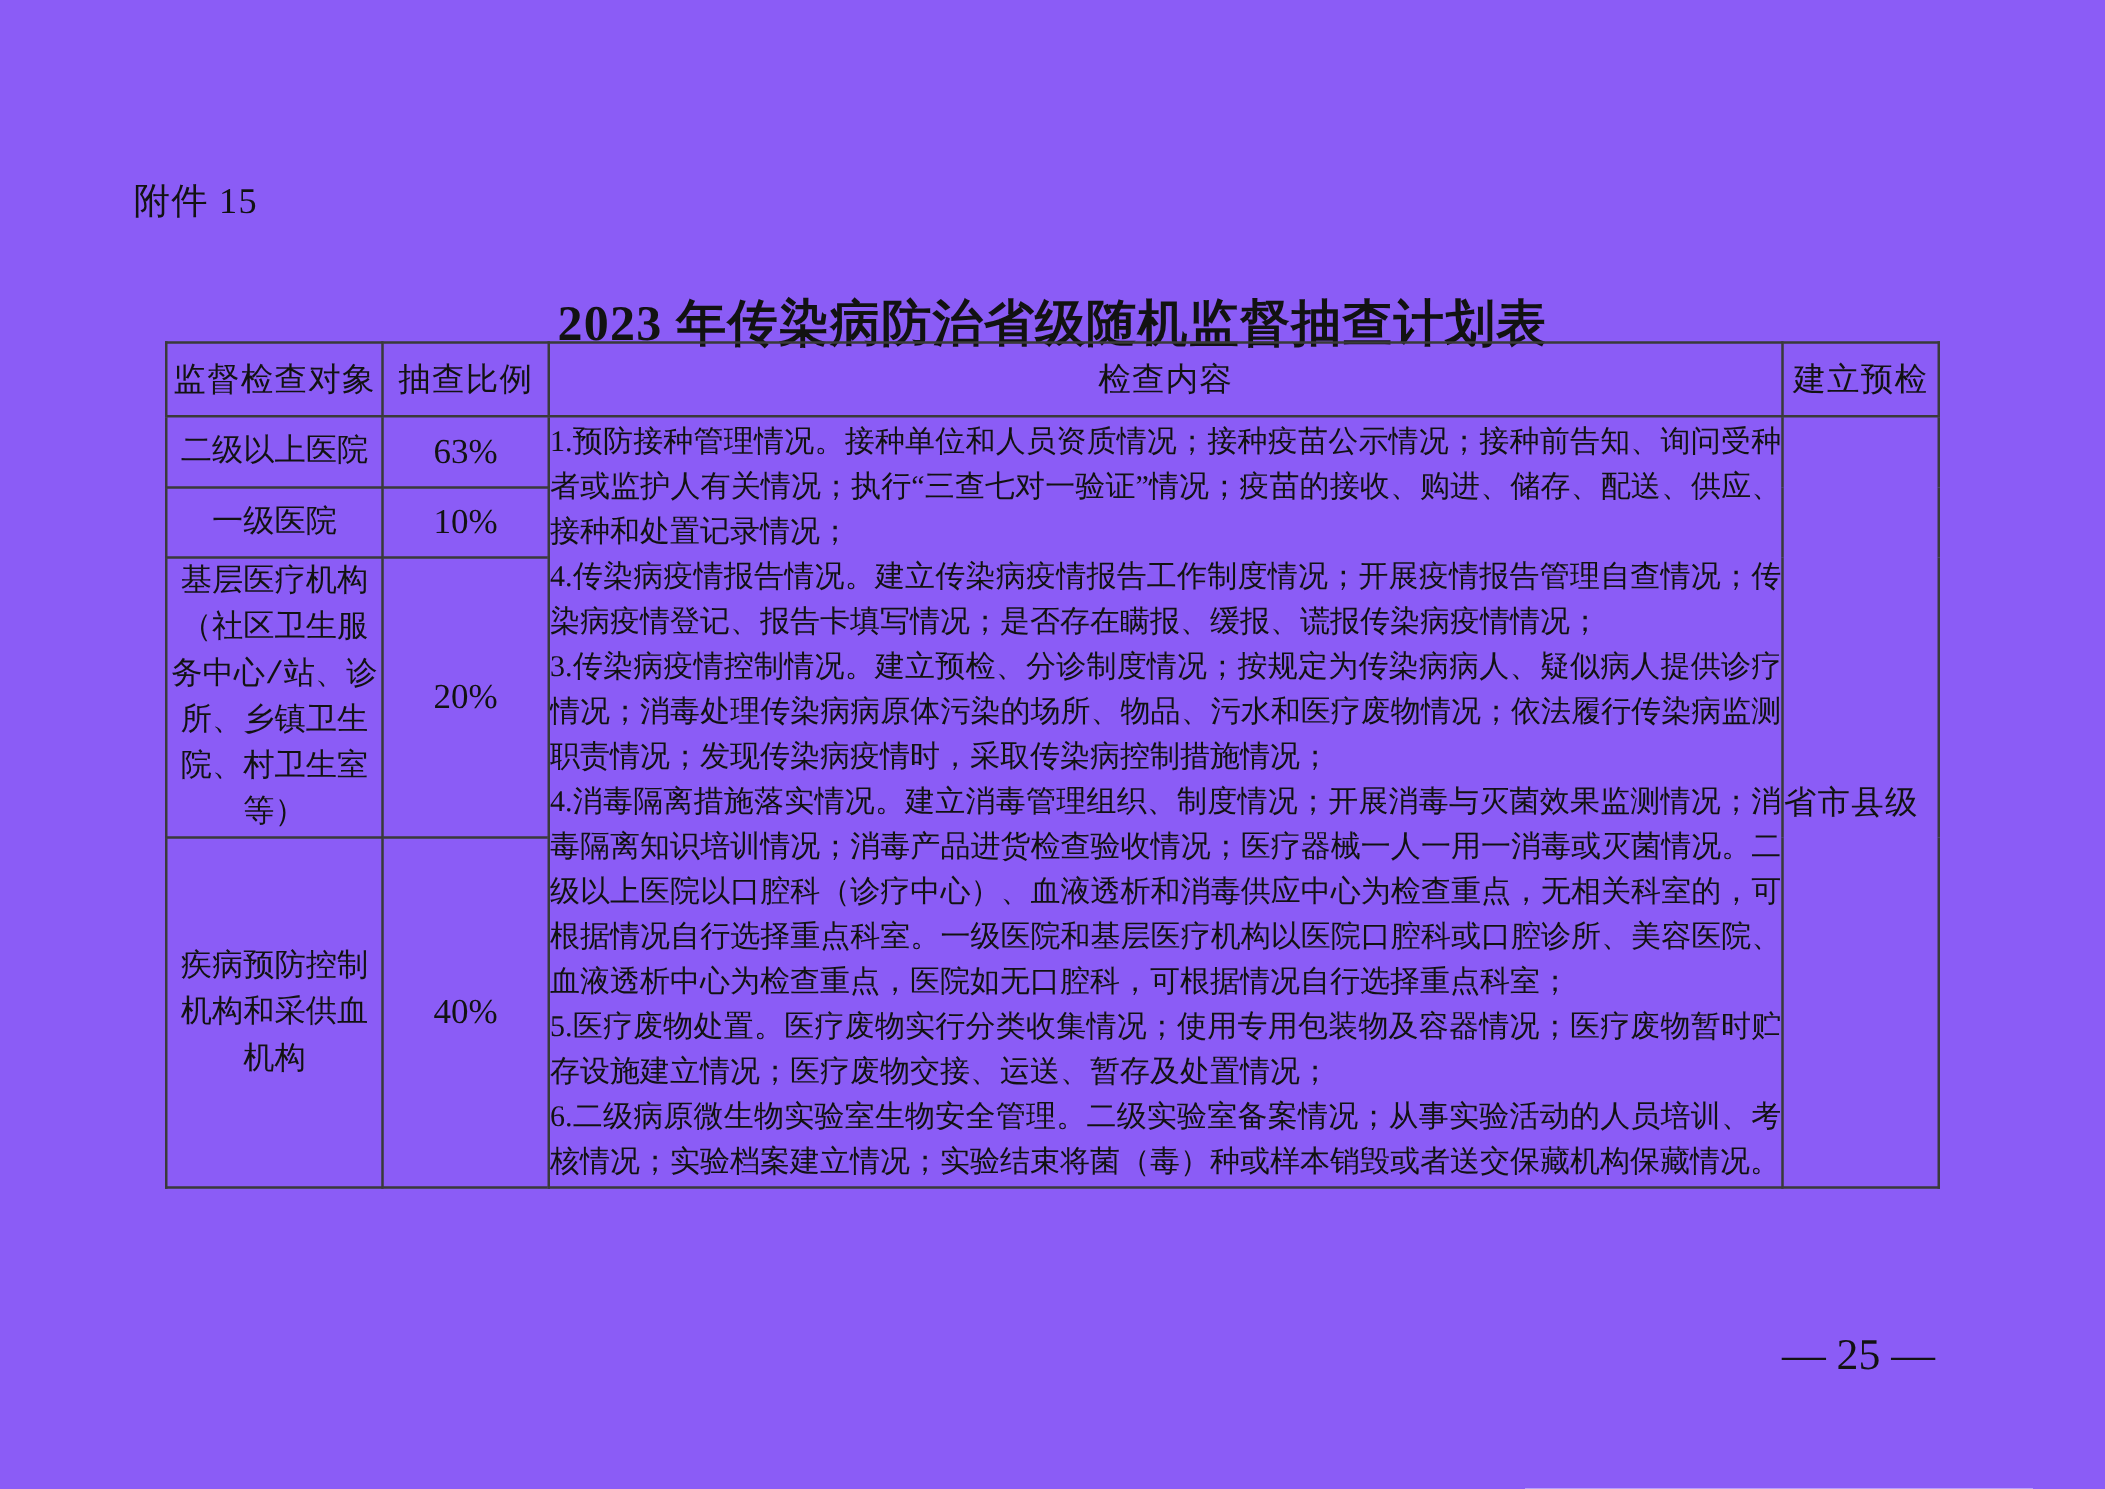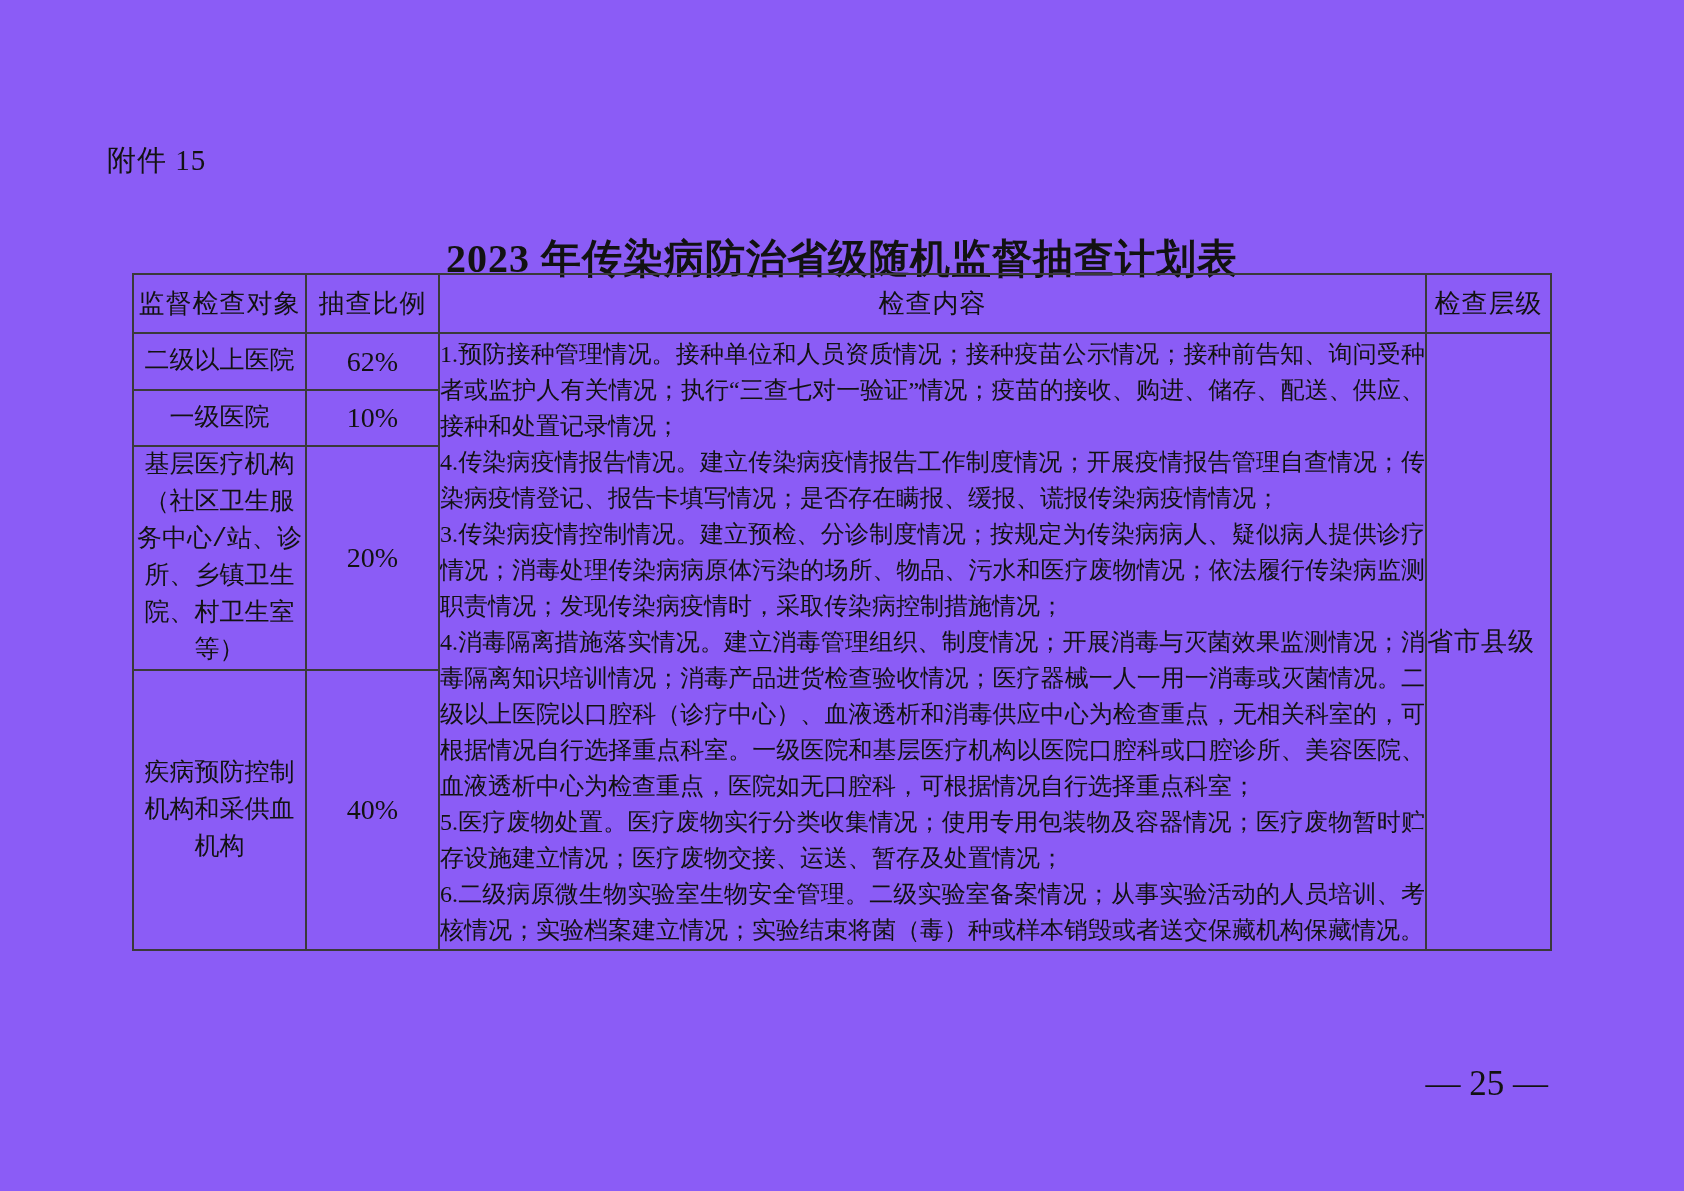--- a/index.html
+++ b/index.html
@@ -118,26 +118,26 @@
         <col style="width:173px">
         <col style="width:133px">
         <col style="width:987px">
         <col style="width:125px">
       </colgroup>
       <tbody>
         <tr class="r-head">
           <th class="th-cell">监督检查对象</th>
           <th class="th-cell">抽查比例</th>
           <th class="th-cell">检查内容</th>
-          <th class="th-cell">检查层级</th>
+          <th class="th-cell">建立预检</th>
         </tr>
 
         <tr class="r1">
           <td class="target-cell">二级以上医院</td>
-          <td class="ratio-cell">62%</td>
+          <td class="ratio-cell">63%</td>
           <td class="content-cell" rowspan="4">
             <div class="content-item">1.预防接种管理情况。接种单位和人员资质情况；接种疫苗公示情况；接种前告知、询问受种者或监护人有关情况；执行“三查七对一验证”情况；疫苗的接收、购进、储存、配送、供应、接种和处置记录情况；</div>
             <div class="content-item">4.传染病疫情报告情况。建立传染病疫情报告工作制度情况；开展疫情报告管理自查情况；传染病疫情登记、报告卡填写情况；是否存在瞒报、缓报、谎报传染病疫情情况；</div>
             <div class="content-item">3.传染病疫情控制情况。建立预检、分诊制度情况；按规定为传染病病人、疑似病人提供诊疗情况；消毒处理传染病病原体污染的场所、物品、污水和医疗废物情况；依法履行传染病监测职责情况；发现传染病疫情时，采取传染病控制措施情况；</div>
             <div class="content-item">4.消毒隔离措施落实情况。建立消毒管理组织、制度情况；开展消毒与灭菌效果监测情况；消毒隔离知识培训情况；消毒产品进货检查验收情况；医疗器械一人一用一消毒或灭菌情况。二级以上医院以口腔科（诊疗中心）、血液透析和消毒供应中心为检查重点，无相关科室的，可根据情况自行选择重点科室。一级医院和基层医疗机构以医院口腔科或口腔诊所、美容医院、血液透析中心为检查重点，医院如无口腔科，可根据情况自行选择重点科室；</div>
             <div class="content-item">5.医疗废物处置。医疗废物实行分类收集情况；使用专用包装物及容器情况；医疗废物暂时贮存设施建立情况；医疗废物交接、运送、暂存及处置情况；</div>
             <div class="content-item">6.二级病原微生物实验室生物安全管理。二级实验室备案情况；从事实验活动的人员培训、考核情况；实验档案建立情况；实验结束将菌（毒）种或样本销毁或者送交保藏机构保藏情况。</div>
           </td>
           <td class="level-cell" rowspan="4">省市县级</td>
         </tr>

